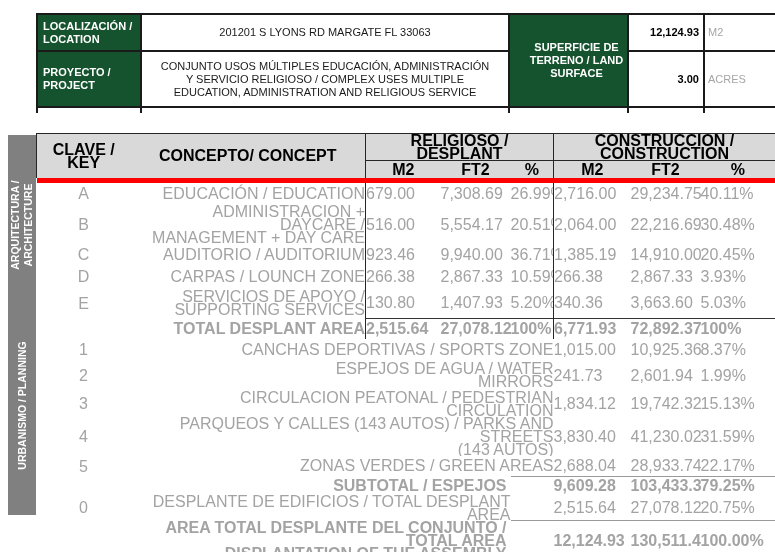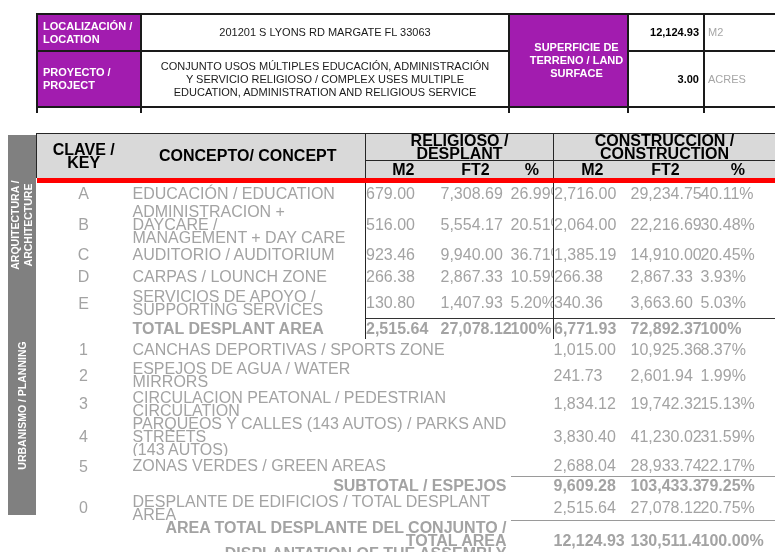--- a/index.html
+++ b/index.html
@@ -7,21 +7,21 @@
     position:relative; width:775px; height:552px; background:#fff;
     font-family:"Liberation Sans", sans-serif; overflow:hidden;
     -webkit-font-smoothing:antialiased;
   }
   table { border-collapse:collapse; table-layout:fixed; }
   td, th { padding:0; vertical-align:middle; white-space:pre-line; overflow:hidden; font-weight:normal; }
 
   
   .tt { position:absolute; left:36px; top:13px; width:739px; font-size:11px; line-height:13px; }
   .tt td { border:2px solid #1a1a1a; }
-  .glabel { background:#a21caf; color:#fff; font-weight:700; padding-left:5px;margin-left:20px; }
+  .glabel { background:#14532d; color:#fff; font-weight:700; padding-left:5px;margin-left:20px; }
   .gcenter { text-align:center; padding-left:16px; }
   .val  { text-align:center; color:#1a1a1a; padding:0 12px; }
   .num  { text-align:right; font-weight:700; color:#000; padding-right:4px; }
   .unit { color:#a6a6a6; padding-left:3px; }
   .stub td { border-bottom:none; }
 
   
   .sidebar-bar { position:absolute; left:8px; top:135px; width:28px; height:380px; background:#808080; }
   .vlabel {
     position:absolute; color:#fff; font-weight:700; font-size:10.5px; line-height:13px;
@@ -35,21 +35,21 @@
   .mt thead th { background:#d9d9d9; font-weight:700; color:#000; text-align:center; border-top:1px solid #262626; }
   .le  { border-left:1px solid #262626; }
   .re  { border-right:1px solid #262626; }
   .vl  { border-left:1px solid #262626; }
   .grp { border-bottom:1px solid #262626; }
   .redrow td { height:5px; background:#ff0000; line-height:0; border:none; }
 
   .mt tbody td { color:#a3a3a3; }
   .k   { text-align:center; color:#262626; }
   .n   { text-align:left; padding-right:3px; }
-  .la  { text-align:left; padding-left:2px; }
+  .la  { text-align:right; padding-left:2px; }
   .ra  { text-align:right; padding-right:4px; }
   .b   { color:#111; font-weight:700; }
   .trule  { border-top:1px solid #333; }
   .rule-t { border-top:1px solid #9a9a9a; }
   .rule-b { border-bottom:1px solid #9a9a9a; }
 
   .h37{height:37px}.h60{height:56px}.h6{height:6px}
   .h18{height:18px}.h17{height:17px}
   .h22{height:22px}.h31{height:31px}.h20{height:20px}.h21{height:21px}
   .hs18{height:18px}.h33{height:33px}

